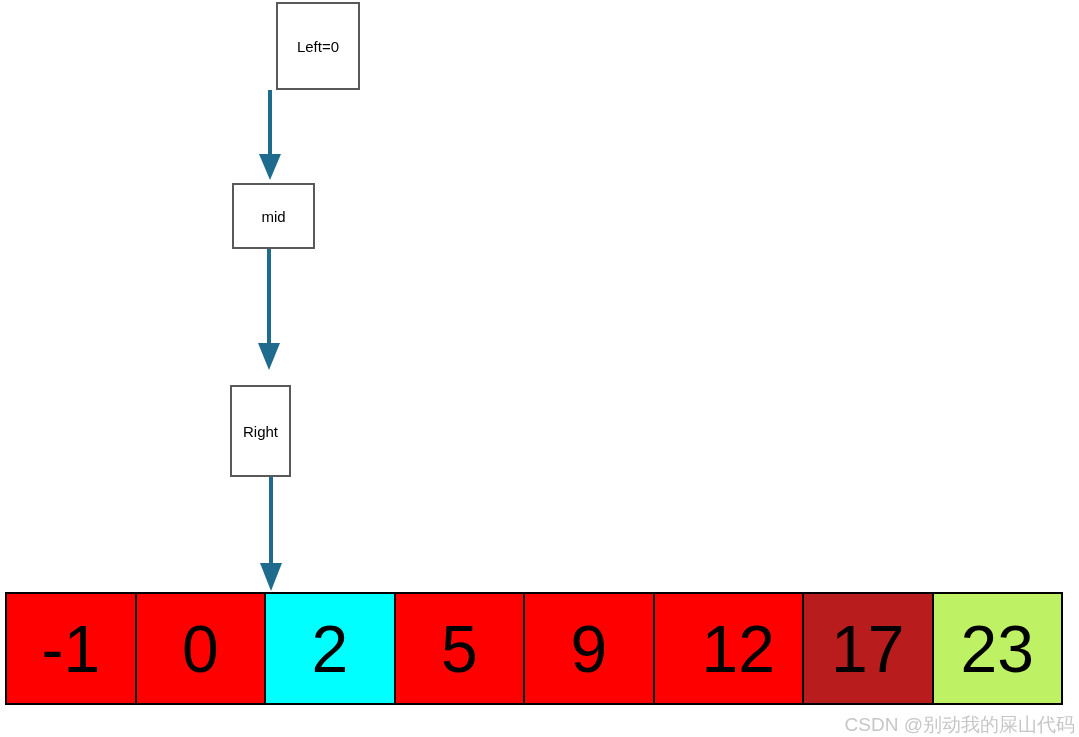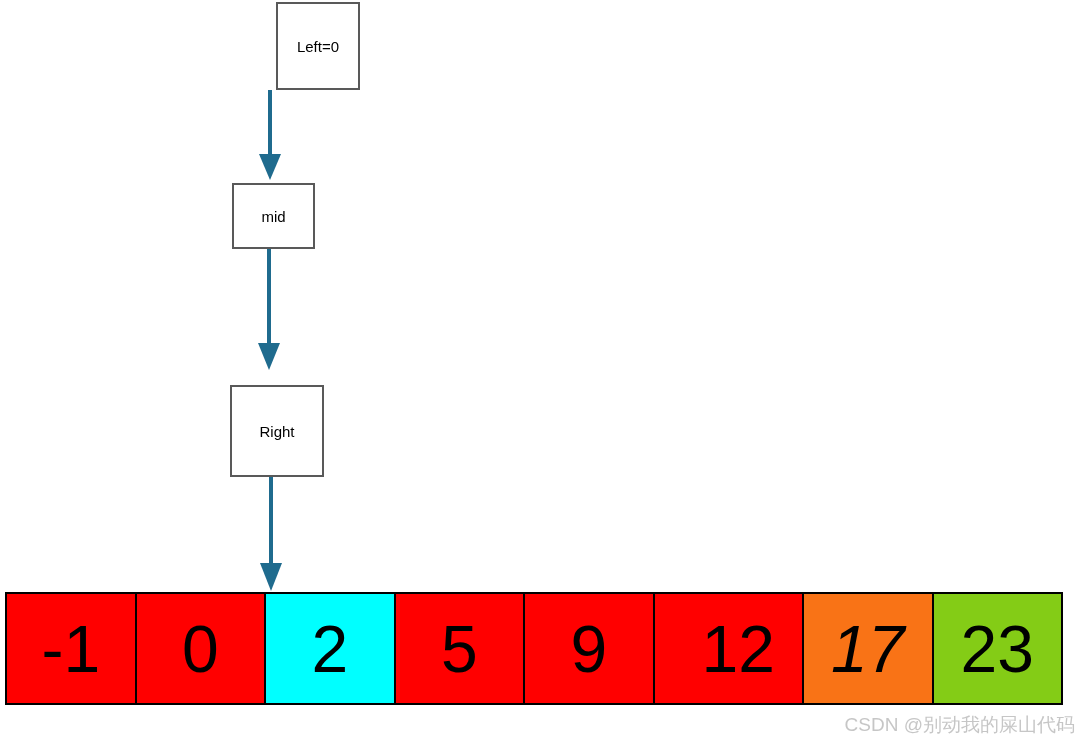--- a/index.html
+++ b/index.html
@@ -21,21 +21,21 @@
     background: #ffffff;
     display: flex;
     align-items: center;
     justify-content: center;
     font-size: 15px;
     color: #000000;
     box-sizing: border-box;
   }
   .box-left  { left: 228px; top: 2px;   width: 84px; height: 88px; margin-left: 48px; }
   .box-mid   { left: 232px; top: 183px; width: 83px; height: 66px; }
-  .box-right { left: 230px; top: 385px; width: 94px; height: 92px; }
+  .box-right { left: 230px; top: 385px; width: 61px; height: 92px; }
   .arrows-overlay {
     position: absolute;
     left: 0; top: 0;
     width: 1079px; height: 737px;
     pointer-events: none;
   }
   .array-row {
     position: absolute;
     left: 5px; top: 592px;
     width: 1058px; height: 113px;
@@ -96,19 +96,19 @@
     </g>
   </svg>
 
   <div class="array-row">
       <div class="cell" style="background: rgb(255, 0, 0);">-1</div>
       <div class="cell" style="background: rgb(255, 0, 0);">0</div>
       <div class="cell" style="background: rgb(0, 255, 255);">2</div>
       <div class="cell" style="background: rgb(255, 0, 0);">5</div>
       <div class="cell" style="background: rgb(255, 0, 0);">9</div>
       <div class="cell" style="background: rgb(255, 0, 0); padding-left: 20px;">12</div>
-      <div class="cell" style="background: #f97316; font-style: italic;">17</div>
-      <div class="cell" style="background: #84cc16;">23</div>
+      <div class="cell" style="background: #b91c1c;">17</div>
+      <div class="cell" style="background: #bef264;">23</div>
     </div>
 
   <div class="watermark">CSDN @别动我的屎山代码</div>
 
 </div>
 
 </body></html>

